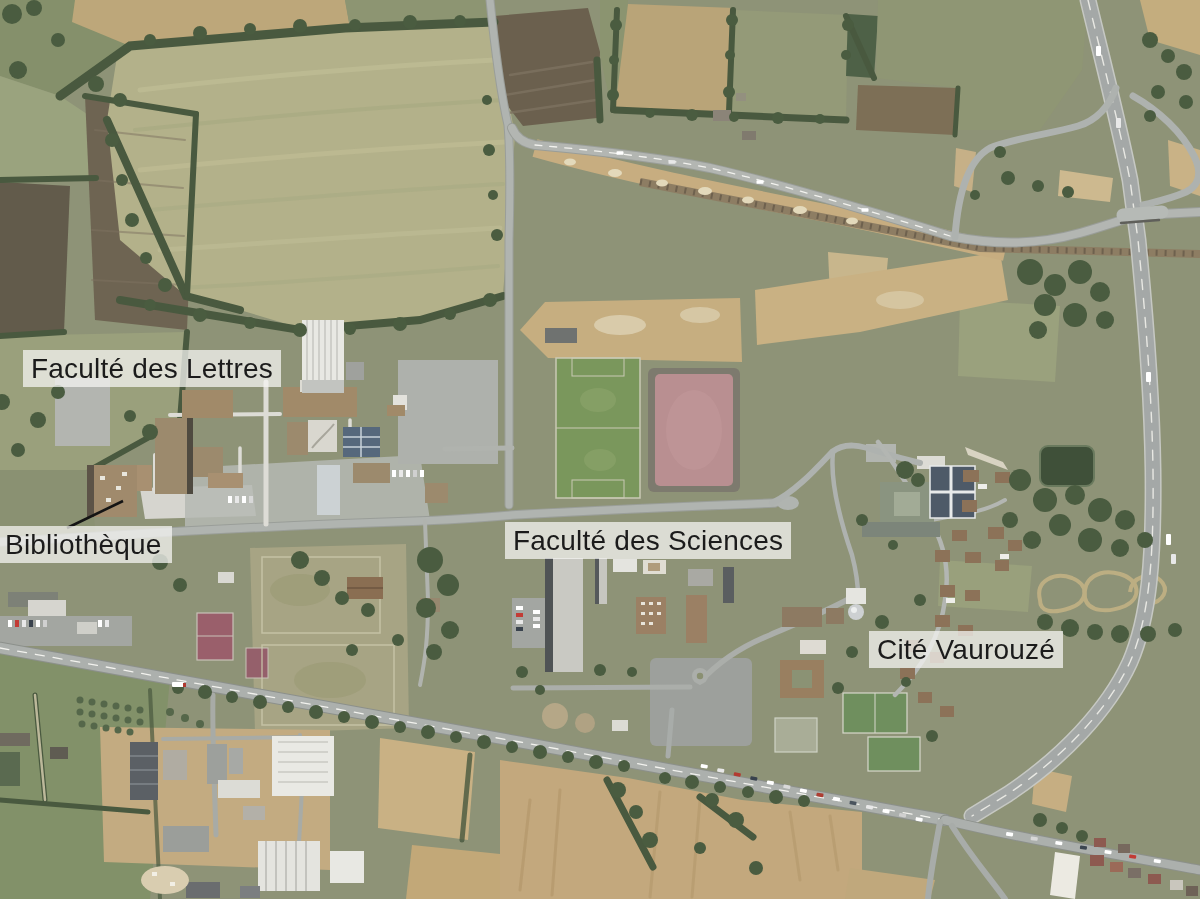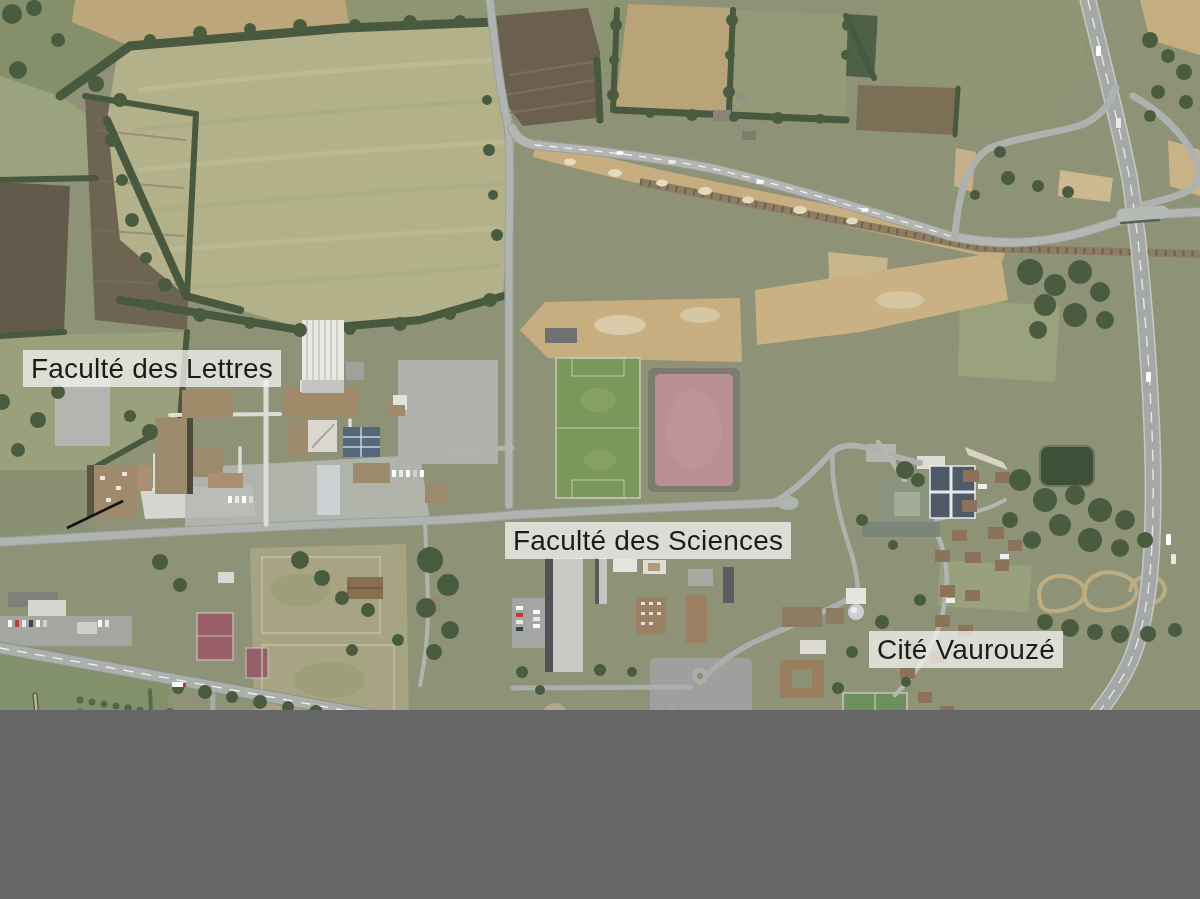--- a/index.html
+++ b/index.html
@@ -1,16 +1,16 @@
 <!DOCTYPE html>
 <html><head>
 <meta charset="utf-8">
 <style>
   html,body{margin:0;padding:0;background:#666;}
-  .stage{position:relative;width:1200px;height:710px;overflow:hidden;
+  .stage{position:relative;width:1200px;height:899px;overflow:hidden;
          font-family:"Liberation Sans","DejaVu Sans",sans-serif;}
   .stage svg.aerial{position:absolute;left:0;top:0;width:1200px;height:899px;display:block;}
   .map-label{position:absolute;background:rgba(244,244,241,0.75);color:#1b1b1b;
              font:400 28px/37px "Liberation Sans","DejaVu Sans",sans-serif;
              padding:0 8px;white-space:nowrap;letter-spacing:0.2px;}
 </style>
 </head>
 <body>
 
 <div class="stage">
@@ -698,19 +698,20 @@
       <rect x="242" y="496" width="4" height="7" fill="#ffffff"></rect>
           <rect x="249" y="496" width="4" height="7" fill="#d8d8d8"></rect>
     </g>
   </g>
 
   <line x1="67" y1="528" x2="123" y2="501" stroke="#141414" stroke-width="2.6"></line>
 </svg>
 
 <div class="map-label" style="left:23px;top:350px">Faculté des Lettres</div>
 
+<div class="map-label" style="left:0px;top:526px;padding:0 10px 0 5px">Bibliothèque</div>
 
 <div class="map-label" style="left:505px;top:522px">Faculté des Sciences</div>
 
 <div class="map-label" style="left:869px;top:631px">Cité Vaurouzé</div>
 
 
 </div>
 
 </body></html>

